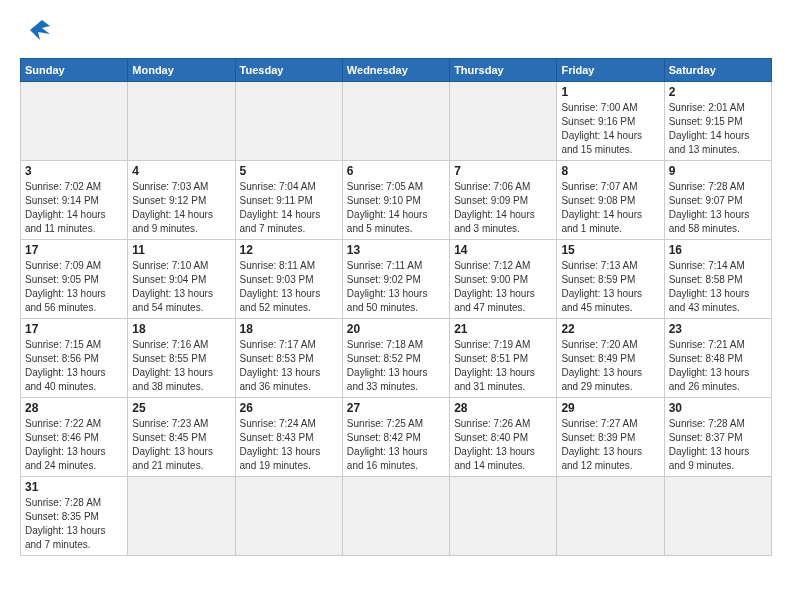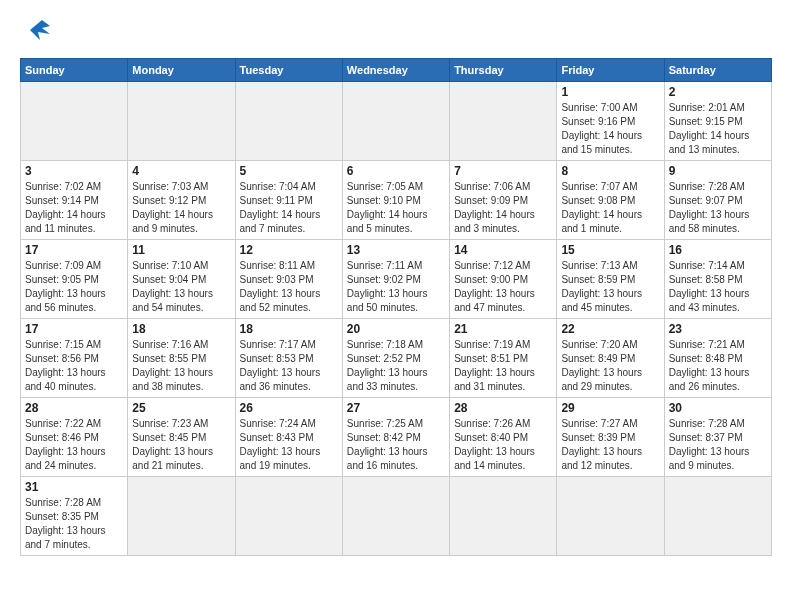--- a/index.html
+++ b/index.html
@@ -270,21 +270,21 @@
           <td>
             <span class="day-num">18</span>
             <div class="day-info">Sunrise: 7:17 AM
 Sunset: 8:53 PM
 Daylight: 13 hours
 and 36 minutes.</div>
           </td>
           <td>
             <span class="day-num">20</span>
             <div class="day-info">Sunrise: 7:18 AM
-Sunset: 2:52 PM
+Sunset: 8:52 PM
 Daylight: 13 hours
 and 33 minutes.</div>
           </td>
           <td>
             <span class="day-num">21</span>
             <div class="day-info">Sunrise: 7:19 AM
 Sunset: 8:51 PM
 Daylight: 13 hours
 and 31 minutes.</div>
           </td>

